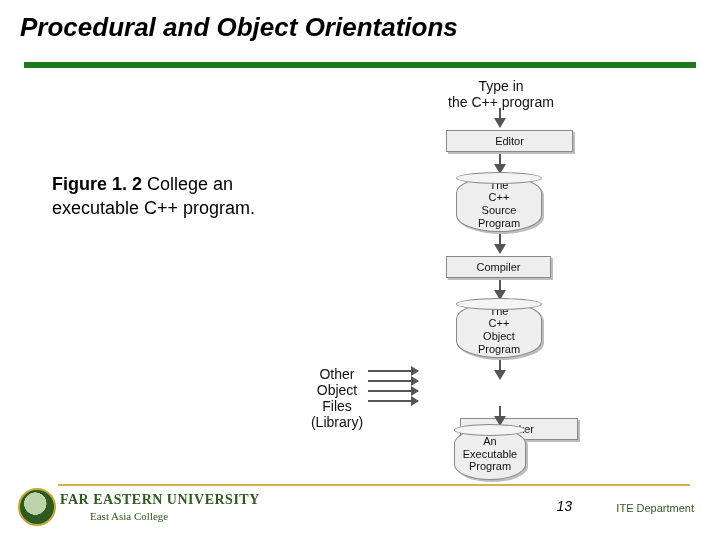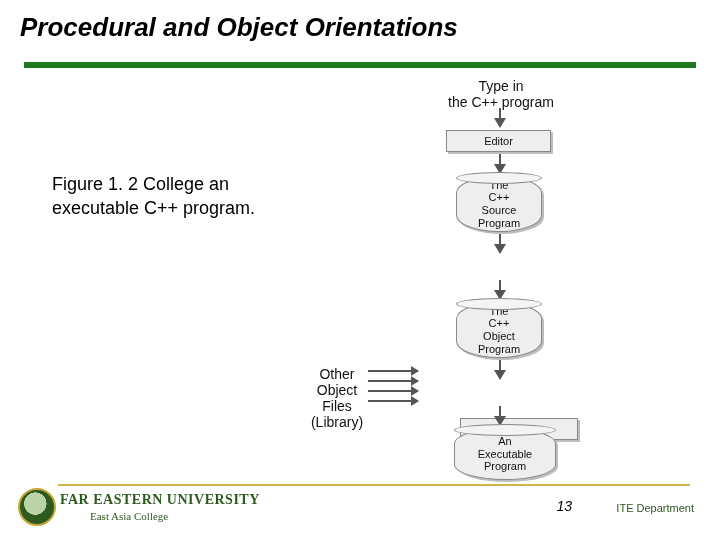--- a/index.html
+++ b/index.html
@@ -30,21 +30,21 @@
   }
   .caption {
     position: absolute;
     top: 172px;
     left: 52px;
     width: 210px;
     font-size: 18px;
     line-height: 1.35;
     color: #000;
   }
-  .caption .fig { font-weight: normal; }
+  .caption .fig { font-weight: bold; }
   .diagram {
     position: absolute;
     top: 78px;
     left: 296px;
     width: 300px;
     height: 412px;
   }
   .box {
     position: absolute;
     border: 1px solid #888;
@@ -184,49 +184,52 @@
   <span class="fig">Figure 1. 2</span>
   <span>College an executable C++ program.</span>
 </div>
 
 <div class="diagram">
 
   <div class="side-label" style="left: 150px; top: 0px; width: 110px; white-space: pre-line;">Type in
 the C++ program</div>
   <div class="arrow-down" style="left:198px; top:40px;"></div>
 
-  <div class="box rect" style="left:150px; top:52px; width:105px; height:22px;">
+  <div class="box rect" style="left:150px; top:52px; width:127px; height:22px;">
     <div class="box-label">Editor</div>
   </div>
   <div class="arrow-down" style="left:198px; top:86px;"></div>
 
   <div class="box cyl" style="left:160px; top:98px; width:86px; height:56px;">
     <div class="box-label" style="white-space: pre-line;">The
 C++
 Source
 Program</div>
   </div>
   <div class="arrow-down" style="left:198px; top:166px;"></div>
 
+  <div class="box rect" style="left:150px; top:178px; width:105px; height:22px;">
+    <div class="box-label">Compiler</div>
+  </div>
   <div class="arrow-down" style="left:198px; top:212px;"></div>
 
   <div class="box cyl" style="left:160px; top:224px; width:86px; height:56px;">
     <div class="box-label" style="white-space: pre-line;">The
 C++
 Object
 Program</div>
   </div>
   <div class="arrow-down" style="left:198px; top:292px;"></div>
 
   <div class="box rect" style="left:164px; top:304px; width:118px; height:22px;margin-top:36px;">
     <div class="box-label">Linker</div>
   </div>
   <div class="arrow-down" style="left:198px; top:338px;"></div>
 
-  <div class="box cyl" style="left:158px; top:350px; width:102px; height:52px;text-align:center;">
+  <div class="box cyl" style="left:158px; top:350px; width:72px; height:52px;text-align:center;">
     <div class="box-label" style="white-space: pre-line;">An
 Executable
 Program</div>
   </div>
 
   <div class="side-label" style="left: 12px; top: 288px; width: 58px; text-align: center; white-space: pre-line;">Other
 Object
 Files
 (Library)</div>
   <div class="multi-arrow">

